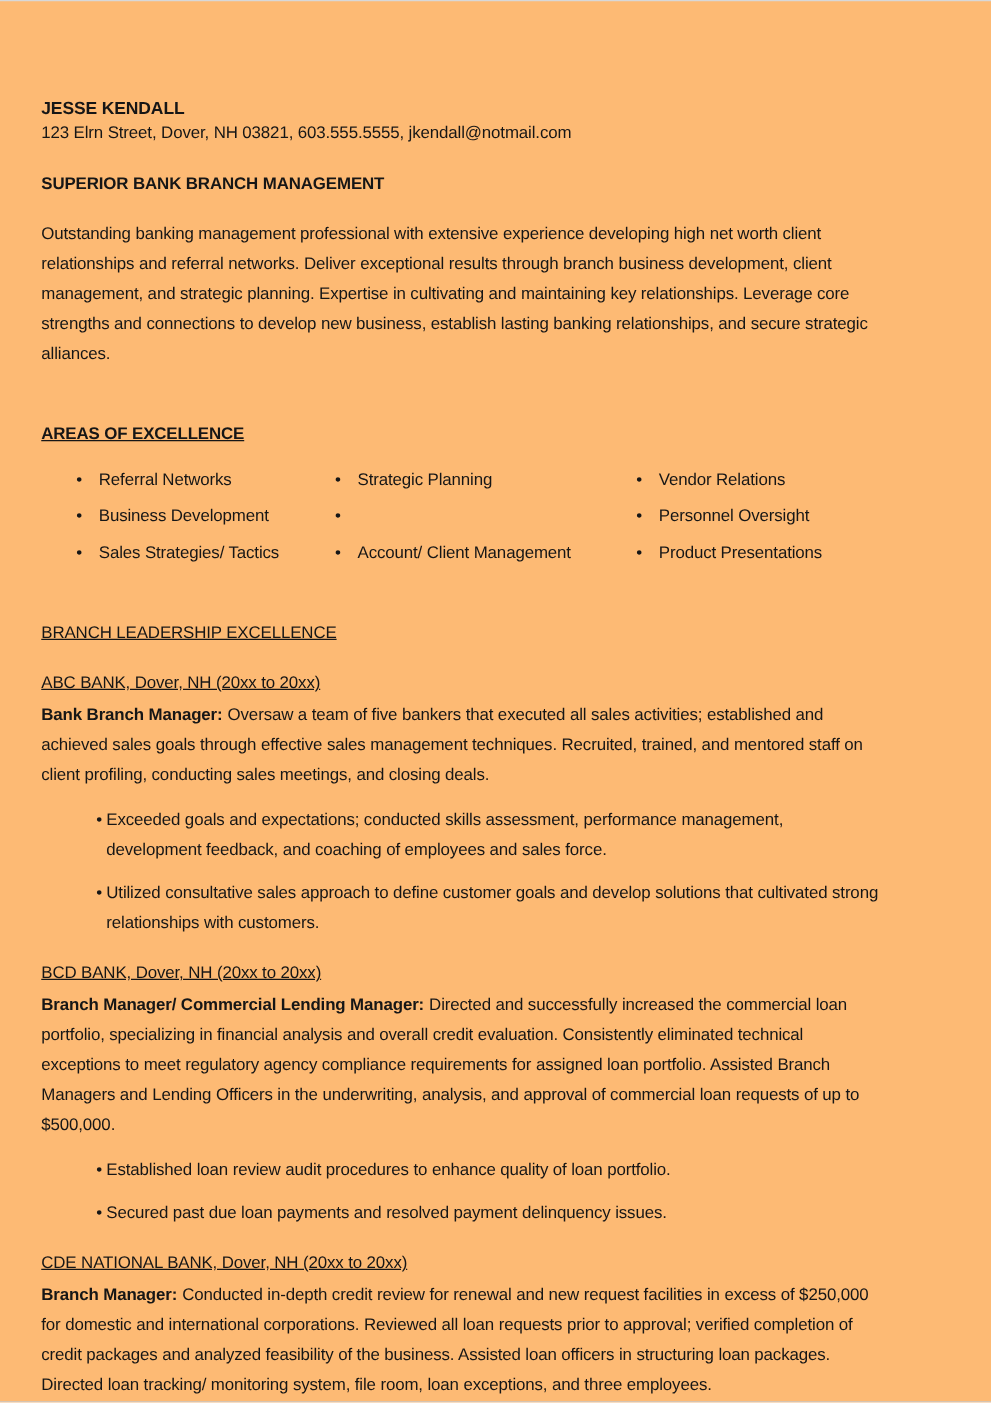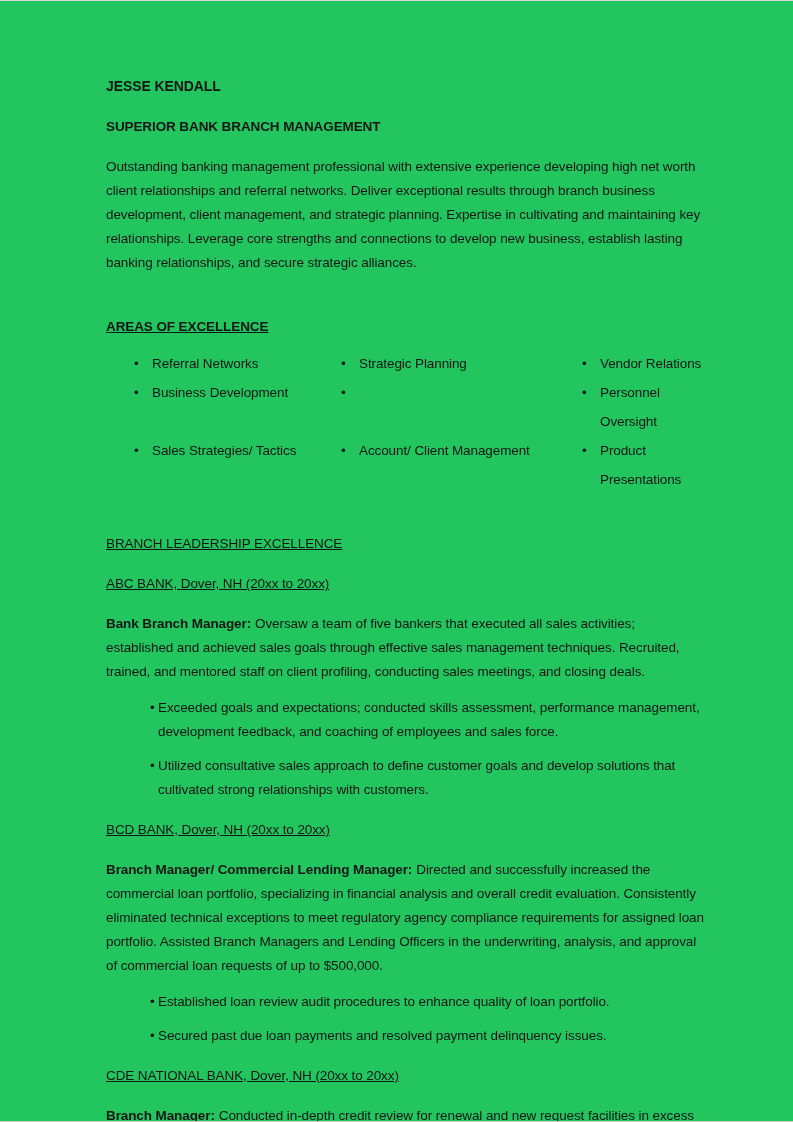--- a/index.html
+++ b/index.html
@@ -2,27 +2,27 @@
 <html><head>
 <meta charset="utf-8">
 <style>
   * { margin: 0; padding: 0; box-sizing: border-box; }
   html, body { background: #ffffff; }
   .page {
     position: relative;
     width: 793px;
     height: 1122px;
     margin: 0 auto;
-    background: #22c55e;
+    background: #fdba74;
     color: #161616;
     font-family: "Liberation Sans", "DejaVu Sans", sans-serif;
     font-size: 13.5px;
     line-height: 24px;
     letter-spacing: -0.1px;
-    padding: 76px 88px 40px 106px;
+    padding: 76px 88px 40px 33px;
     overflow: hidden;
   }
   .edge-line-top, .edge-line-bottom {
     position: absolute; left: 0; width: 100%; height: 1px; background: #d8d8d8;
   }
   .edge-line-top { top: 0; }
   .edge-line-bottom { bottom: 0; background: #c8c8c8; }
 
   .name { font-weight: bold; font-size: 14px; line-height: 20px; }
   .contact { line-height: 20px; }
@@ -39,39 +39,40 @@
     padding-left: 28px;
     display: grid;
     grid-template-columns: 207px 241px 1fr;
   }
   .area-item { display: flex; align-items: flex-start; line-height: 29px; }
   .area-item .dot { width: 18px; text-align: left; flex: 0 0 18px; }
 
   .leadership-title { margin-top: 38px; }
 
   .employer { margin-top: 16px; text-decoration: underline; }
-  .job-desc { margin-top: 16px; }
+  .job-desc { margin-top: 2px; }
   .job-desc .role { font-weight: bold; margin-right: 4px; }
 
   .jbullet {
     margin-top: 12px;
     padding-left: 44px;
     display: flex;
     align-items: flex-start;
   }
   .jbullet + .jbullet { margin-top: 10px; }
   .jbullet .dot { flex: 0 0 8px; width: 8px; }
 </style>
 </head>
 <body>
 
 <div class="page">
   <div class="edge-line-top"></div>
 
   <div class="name">JESSE KENDALL</div>
+  <div class="contact">123 Elrn Street, Dover, NH 03821, 603.555.5555, jkendall@notmail.com</div>
 
   <div class="headline">SUPERIOR BANK BRANCH MANAGEMENT</div>
 
   <p class="summary">Outstanding banking management professional with extensive experience developing high net worth client relationships and referral networks. Deliver exceptional results through branch business development, client management, and strategic planning. Expertise in cultivating and maintaining key relationships. Leverage core strengths and connections to develop new business, establish lasting banking relationships, and secure strategic alliances.</p>
 
   <div class="section-title">AREAS OF EXCELLENCE</div>
 
   <div class="areas-grid">
     <div class="area-item">
         <span class="dot">•</span>

